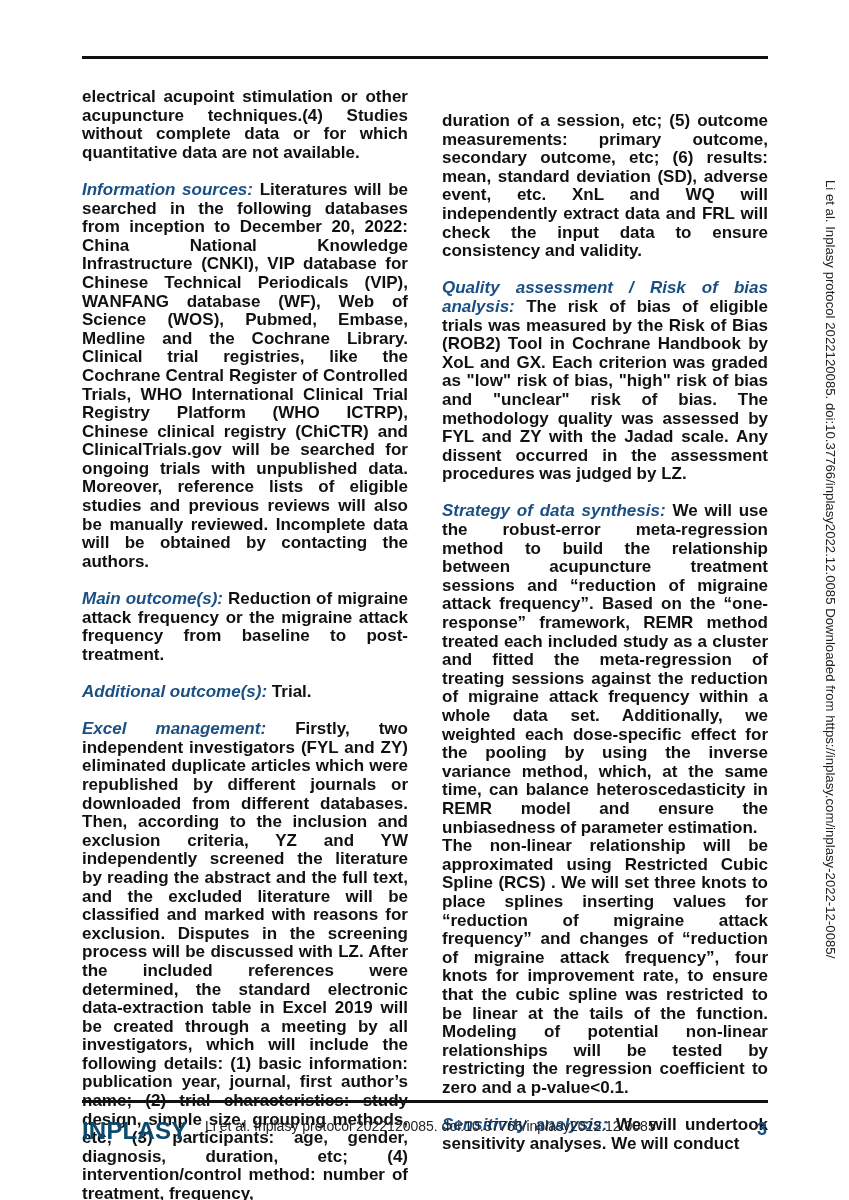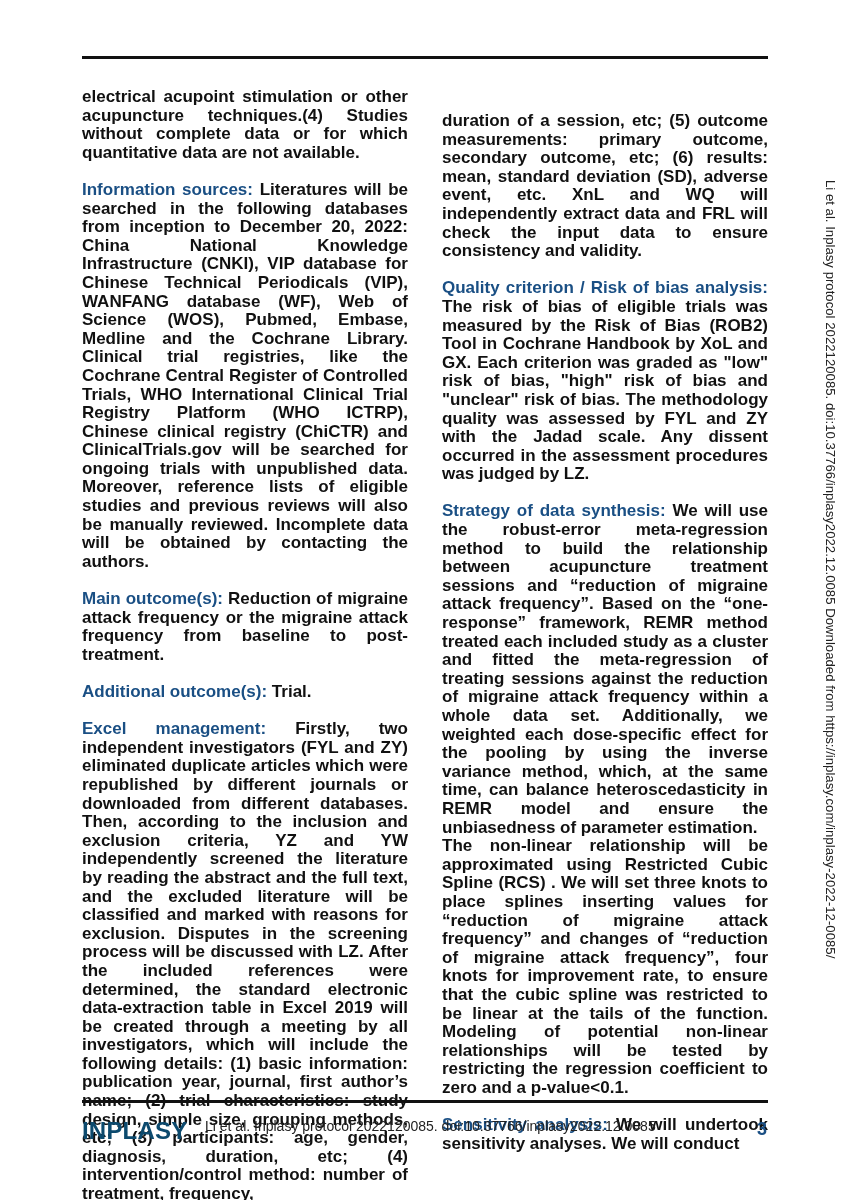--- a/index.html
+++ b/index.html
@@ -5,21 +5,21 @@
   html, body { margin: 0; padding: 0; background: #ffffff; }
   body { width: 849px; height: 1200px; position: relative; overflow: hidden; font-family: "Liberation Sans", sans-serif; color: #111111; }
   .rule { position: absolute; left: 82px; width: 686px; height: 3px; background: #111111; }
   .rule.top { top: 56px; }
   .rule.bottom { top: 1100px; }
   .col { position: absolute; top: 88px; width: 326px; font-size: 17px; line-height: 18.6px; font-weight: bold; text-align: justify; }
   .col.left { left: 82px; }
   .col.right { left: 442px; margin-top: 24px; }
   .col p { margin: 0 0 18.6px 0; }
   .col p.tight { margin-bottom: 0; }
-  .head { color: #1a4f84; font-weight: bold; }
+  .head { color: #1a4f84; font-weight: bold; font-style: italic; }
   .side { position: absolute; left: 818px; top: 180px; width: 20px; height: 880px; }
   .side span { position: absolute; left: 0; top: 0; transform-origin: 0 0; transform: translate(20px, 0) rotate(90deg); white-space: nowrap; font-size: 13.2px; color: #222; font-weight: normal; }
   .footer-brand { position: absolute; left: 82px; top: 1117px; font-size: 24px; font-weight: bold; color: #0c4a6e; letter-spacing: 0.2px; }
   .footer-cite { position: absolute; left: 205px; top: 1118px; font-size: 14px; color: #222; }
   .footer-page { position: absolute; left: 757px; top: 1119px; font-size: 18px; font-weight: bold; color: #1a4f84; }
 </style>
 </head>
 <body>
 
 <div class="rule top"></div>
@@ -40,21 +40,21 @@
   </p>
   <p>
     <span class="head">Excel management:</span>
     <span>Firstly, two independent investigators (FYL and ZY) eliminated duplicate articles which were republished by different journals or downloaded from different databases. Then, according to the inclusion and exclusion criteria, YZ and YW independently screened the literature by reading the abstract and the full text, and the excluded literature will be classified and marked with reasons for exclusion. Disputes in the screening process will be discussed with LZ. After the included references were determined, the standard electronic data-extraction table in Excel 2019 will be created through a meeting by all investigators, which will include the following details: (1) basic information: publication year, journal, first author’s name; (2) trial characteristics: study design, simple size, grouping methods, etc; (3) participants: age, gender, diagnosis, duration, etc; (4) intervention/control method: number of treatment, frequency,</span>
   </p>
 </div>
 
 <div class="col right">
   <p>duration of a session, etc; (5) outcome measurements: primary outcome, secondary outcome, etc; (6) results: mean, standard deviation (SD), adverse event, etc. XnL and WQ will independently extract data and FRL will check the input data to ensure consistency and validity.</p>
   <p>
-    <span class="head">Quality criterion / Risk of bias analysis:</span>
+    <span class="head">Quality assessment / Risk of bias analysis:</span>
     <span>The risk of bias of eligible trials was measured by the Risk of Bias (ROB2) Tool in Cochrane Handbook by XoL and GX. Each criterion was graded as "low" risk of bias, "high" risk of bias and "unclear" risk of bias. The methodology quality was assessed by FYL and ZY with the Jadad scale. Any dissent occurred in the assessment procedures was judged by LZ.</span>
   </p>
   <p class="tight">
     <span class="head">Strategy of data synthesis:</span>
     <span>We will use the robust-error meta-regression method to build the relationship between acupuncture treatment sessions and “reduction of migraine attack frequency”. Based on the “one-response” framework, REMR method treated each included study as a cluster and fitted the meta-regression of treating sessions against the reduction of migraine attack frequency within a whole data set. Additionally, we weighted each dose-specific effect for the pooling by using the inverse variance method, which, at the same time, can balance heteroscedasticity in REMR model and ensure the unbiasedness of parameter estimation.</span>
   </p>
   <p>The non-linear relationship will be approximated using Restricted Cubic Spline (RCS) . We will set three knots to place splines inserting values for “reduction of migraine attack frequency” and changes of “reduction of migraine attack frequency”, four knots for improvement rate, to ensure that the cubic spline was restricted to be linear at the tails of the function. Modeling of potential non-linear relationships will be tested by restricting the regression coefficient to zero and a p-value&lt;0.1.</p>
   <p>
     <span class="head">Sensitivity analysis:</span>
     <span>We will undertook sensitivity analyses. We will conduct</span>

